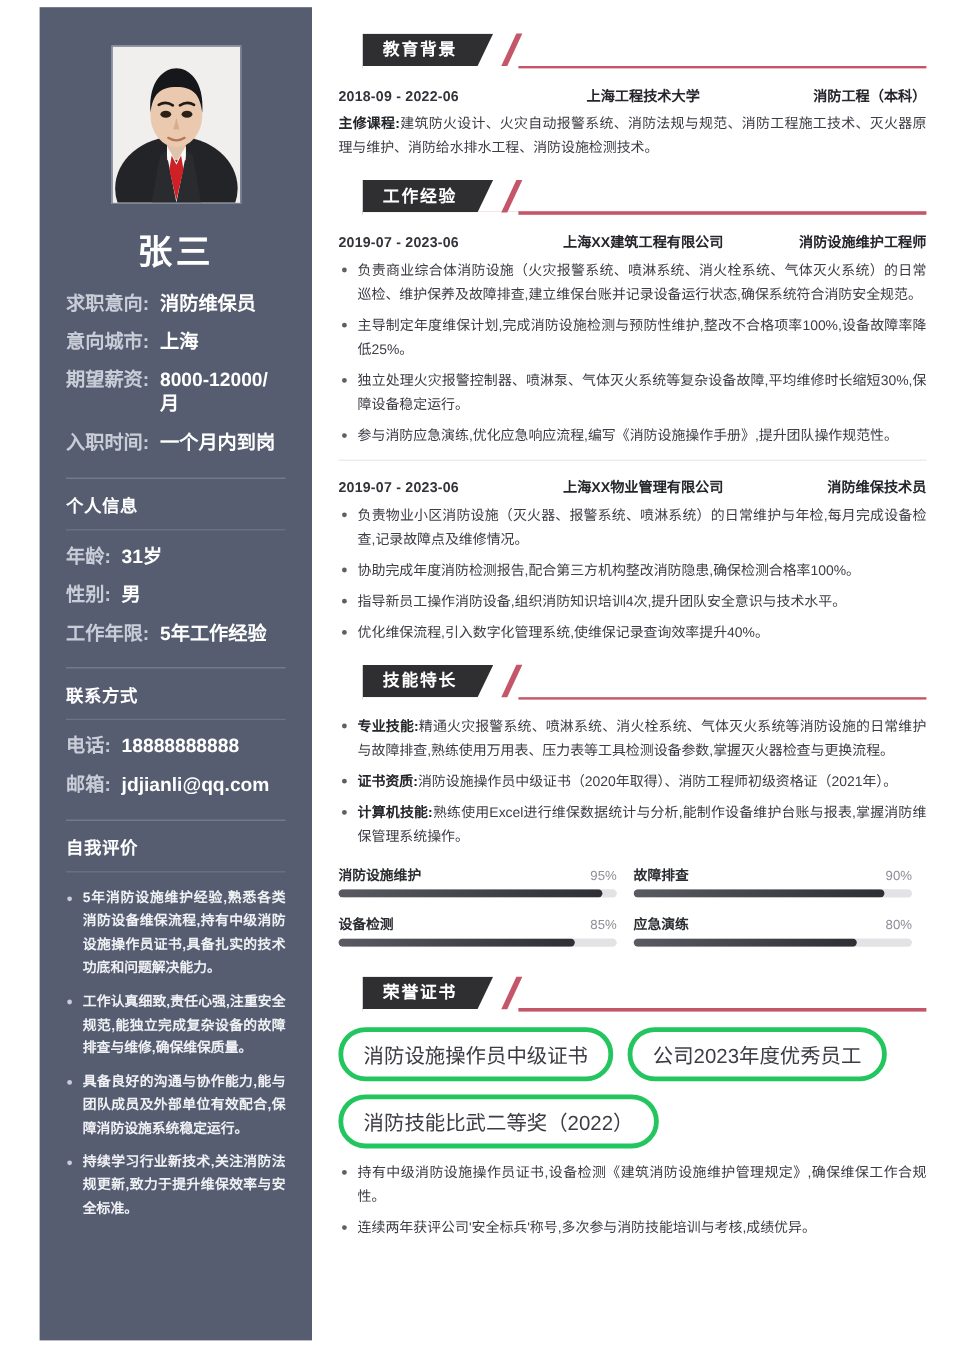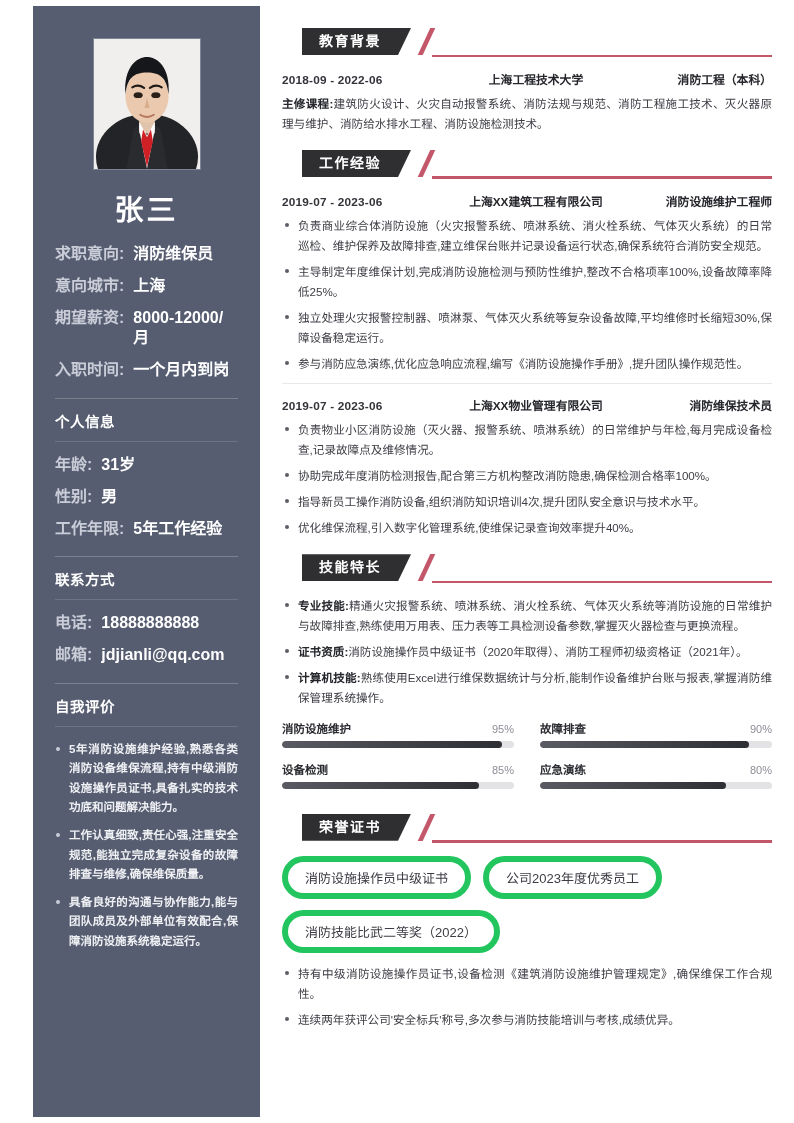--- a/index.html
+++ b/index.html
@@ -200,21 +200,21 @@
     height: 4px;
     border-radius: 50%;
     background: #5e5f66;
   }
   .bullets li b { color: #25262b; }
 
   
   .bars {
     display: flex;
     flex-wrap: wrap;
-    gap: 4px 26px;
+    gap: 4px 14px;
     margin-top: 12px;
   }
   .bar-item { width: calc(50% - 13px); }
   .bar-top {
     display: flex;
     justify-content: space-between;
     align-items: baseline;
     font-size: 11.5px;
     margin-bottom: 5px;
   }
@@ -234,24 +234,24 @@
   }
 
   
   .tags {
     display: flex;
     flex-wrap: wrap;
     gap: 9px 12px;
     margin-bottom: 11px;
   }
   .tag {
-    border: 6px solid #22c55e;
+    border: 4px solid #22c55e;
     border-radius: 999px;
     padding: 6px 17px;
-    font-size: 13px;
+    font-size: 17px;
     color: #3c3d44;
     background: #ffffff;
     white-space: nowrap;
   }
 </style>
 </head>
 <body>
 
 <div class="resume-page">
 
@@ -323,20 +323,21 @@
         <span class="kv-key">邮箱:</span>
         <span class="kv-val">jdjianli@qq.com</span>
       </div>
     </div>
 
     <div class="side-heading">自我评价</div>
     <ul class="side-list">
       <li>5年消防设施维护经验,熟悉各类消防设备维保流程,持有中级消防设施操作员证书,具备扎实的技术功底和问题解决能力。</li>
       <li>工作认真细致,责任心强,注重安全规范,能独立完成复杂设备的故障排查与维修,确保维保质量。</li>
       <li>具备良好的沟通与协作能力,能与团队成员及外部单位有效配合,保障消防设施系统稳定运行。</li>
+      <li>持续学习行业新技术,关注消防法规更新,致力于提升维保效率与安全标准。</li>
     </ul>
 
   </aside>
 
   <main class="main">
 
     <section class="section">
       <div class="section-header">
         <div class="sh-rule"></div>
         <div class="sh-rule-mask" style="width:130px;"></div>

